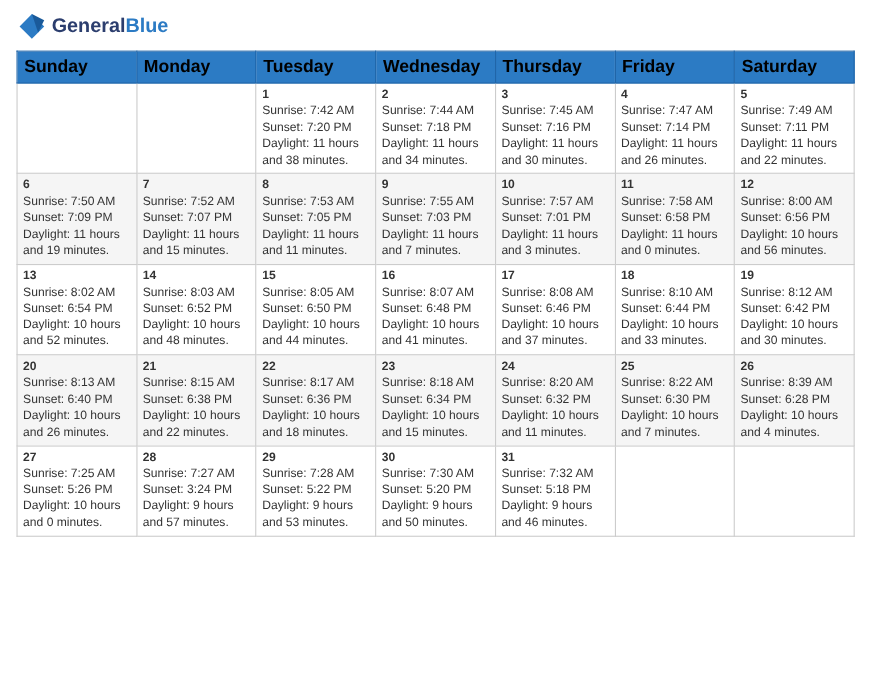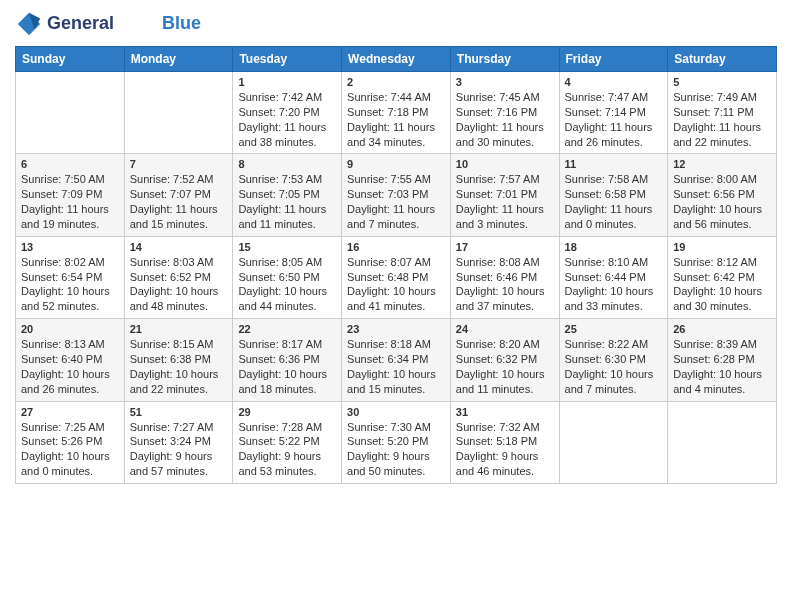--- a/index.html
+++ b/index.html
@@ -28,21 +28,20 @@
       gap: 4px;
     }
     .logo-text {
       font-size: 18px;
       font-weight: bold;
       color: #2c3e6e;
       line-height: 1.1;
     }
     .logo-text span {
       color: #2c7bc4;
-      padding-left: 48px;
     }
     .logo-icon {
       width: 28px;
       height: 28px;
     }
     .title-block {
       text-align: right;
     }
     .month-title {
       font-size: 38px;
@@ -55,22 +54,22 @@
       color: #555;
       margin-top: 2px;
     }
     .calendar {
       width: 100%;
       border-collapse: collapse;
       border: 1px solid #ccc;
     }
     .calendar th {
       background: #2c7bc4;
-      color: #ffffff;
-      font-size: 12px;
+      color: #000000;
+      font-size: 16px;
       font-weight: bold;
       padding: 5px 6px;
       text-align: left;
       border: 1px solid #2065a8;
     }
     .calendar td {
       border: 1px solid #ccc;
       vertical-align: top;
       padding: 4px 5px;
       font-size: 10px;
@@ -300,21 +299,21 @@
           </td>
         </tr>
         <tr>
           <td>
             <span class="day-number">27</span>
             <div class="day-info">Sunrise: 7:25 AM
 Sunset: 5:26 PM
 Daylight: 10 hours and 0 minutes.</div>
           </td>
           <td>
-            <span class="day-number">51</span>
+            <span class="day-number">28</span>
             <div class="day-info">Sunrise: 7:27 AM
 Sunset: 3:24 PM
 Daylight: 9 hours and 57 minutes.</div>
           </td>
           <td>
             <span class="day-number">29</span>
             <div class="day-info">Sunrise: 7:28 AM
 Sunset: 5:22 PM
 Daylight: 9 hours and 53 minutes.</div>
           </td>

